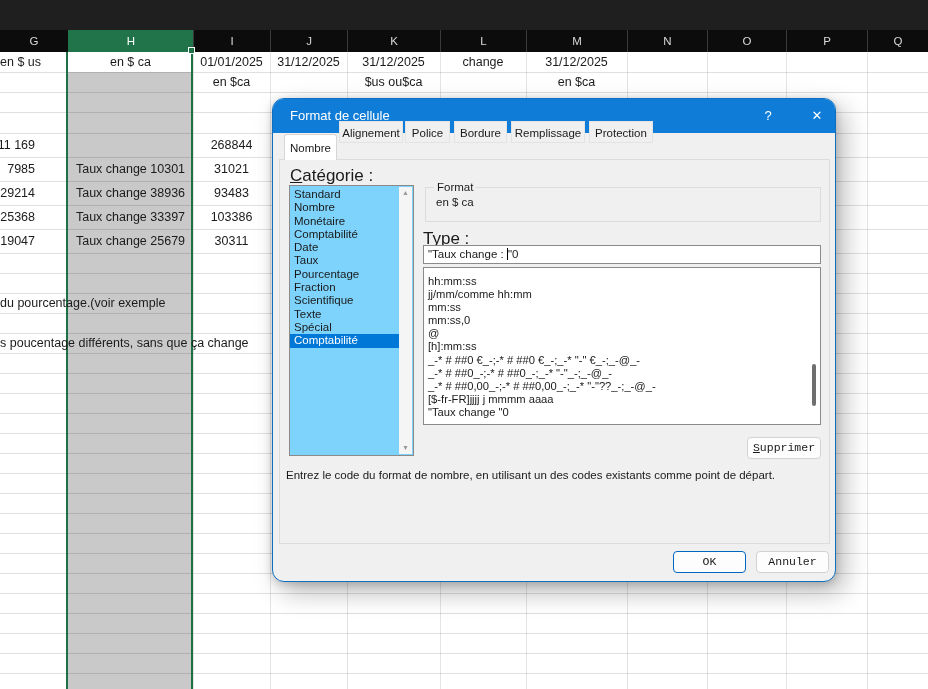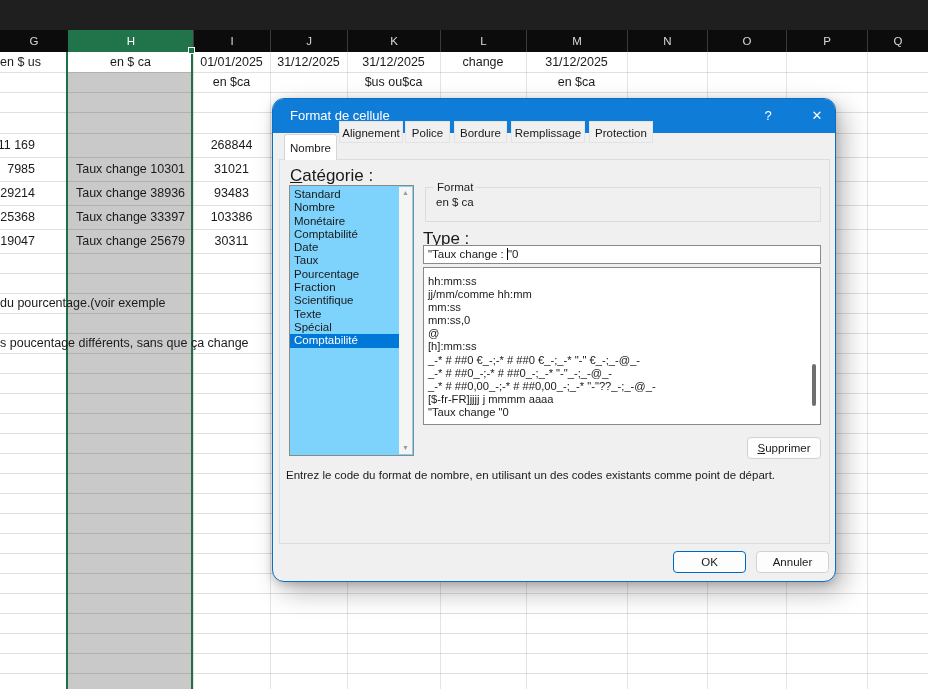--- a/index.html
+++ b/index.html
@@ -100,21 +100,21 @@
       border:1px solid #8a8a8a;box-sizing:border-box;font-size:11.5px;line-height:17px;
       padding-left:4px;color:#1a1a1a;white-space:pre;z-index:4;}
   .caret{display:inline-block;width:1px;height:12px;background:#000;vertical-align:-2px;}
   .fmtlist{position:absolute;left:150px;top:168px;width:398px;height:158px;background:#fff;
       border:1px solid #8a8a8a;box-sizing:border-box;z-index:4;overflow:hidden;}
   .fi{height:13.1px;line-height:13.1px;font-size:11.2px;padding-left:4px;color:#1a1a1a;
       white-space:pre;overflow:hidden;}
   .fmt-thumb{position:absolute;right:4px;top:96px;width:4px;height:42px;background:#6f6f6f;
       border-radius:2px;}
   .btn{position:absolute;height:22px;line-height:20px;background:#fdfdfd;border:1px solid #d2d2d2;
-      border-radius:4px;font-size:11.5px;color:#1a1a1a;text-align:center;box-sizing:border-box;z-index:4;}
+      border-radius:4px;font-size:11.5px;color:#1a1a1a;text-align:center;box-sizing:border-box;z-index:4;font-family:Liberation Mono, monospace;}
   .btn.primary{border-color:#0067c0;}
   .helptext{position:absolute;left:13px;top:370px;width:540px;font-size:11.5px;color:#1a1a1a;z-index:4;}
   u{text-decoration:underline;}
 </style>
 </head>
 <body>
 
 <div class="canvas">
 
   <div class="topbar"></div>

